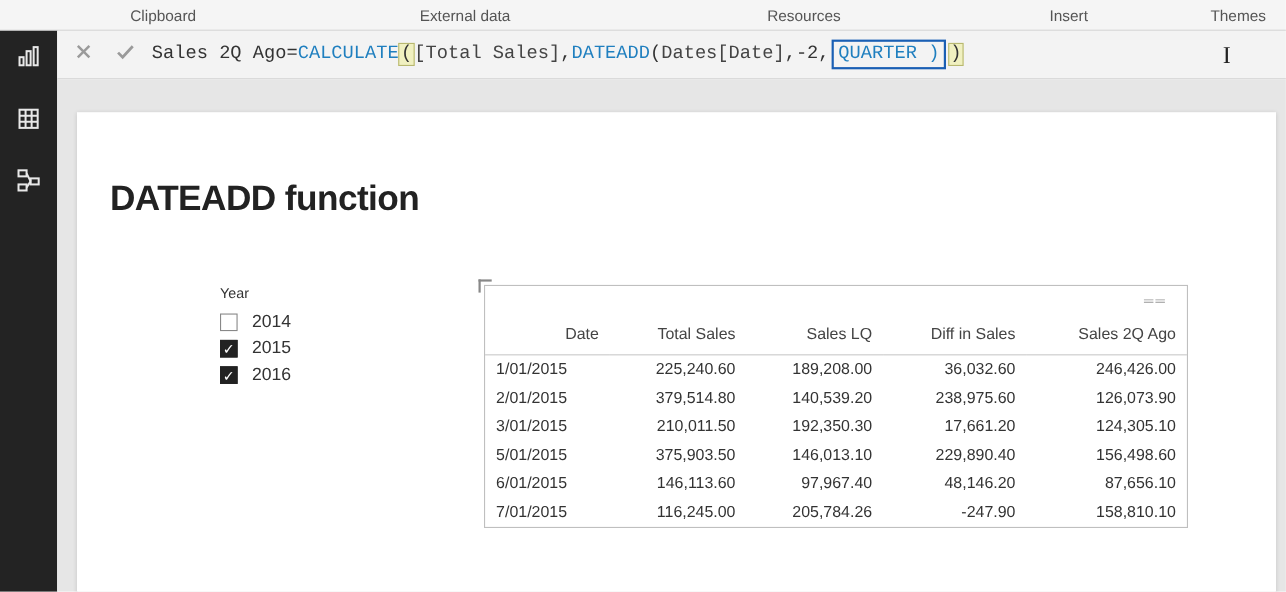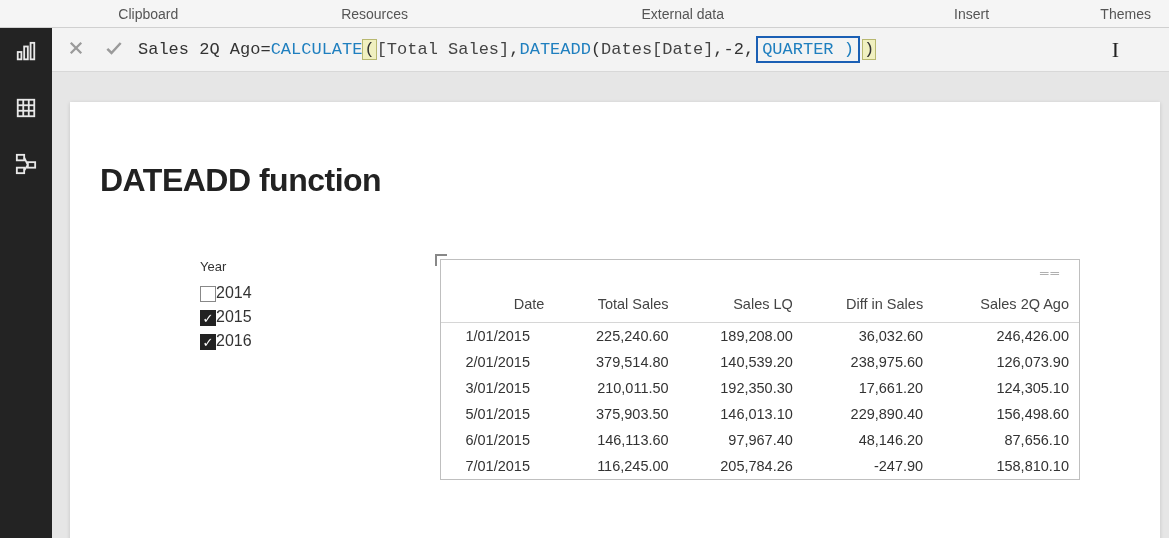--- a/index.html
+++ b/index.html
@@ -104,21 +104,21 @@
     color: #222;
     margin-bottom: 60px;
     letter-spacing: -0.5px;
   }
 
   .report-body { display: flex; gap: 80px; padding-left: 100px; }
 
   .slicer { width: 160px; }
   .slicer-title { font-size: 13px; color: #333; margin-bottom: 10px; }
   .slicer-item {
-    display: flex; align-items: flex-end; gap: 0;
+    display: flex; align-items: center; gap: 13px;
     font-size: 16px; color: #333; margin-bottom: 6px;
     cursor: pointer;
   }
   .chk {
     width: 16px; height: 16px;
     border: 1px solid #888;
     display: inline-flex; align-items: center; justify-content: center;
     background: #fff;
     font-size: 13px; color: #fff;
   }
@@ -152,30 +152,29 @@
     text-align: right;
     font-weight: 400;
     color: #444;
     padding: 6px 10px 10px 10px;
     border-bottom: 1px solid #d6d6d6;
   }
   th.num, td.num { text-align: right; }
   td {
     padding: 5px 10px;
     color: #333;
-    text-align: center;
   }
 </style>
 </head>
 <body>
 
 <div class="ribbon-groups">
   <div class="ribbon-group clipboard">Clipboard</div>
+  <div class="ribbon-group external">External data</div>
   <div class="ribbon-group resources">Resources</div>
-  <div class="ribbon-group external">External data</div>
   <div class="ribbon-group insert">Insert</div>
   <div class="ribbon-group themes">Themes</div>
 </div>
 
 <div class="main-row">
   <div class="left-rail">
     <div class="rail-btn">
       <span>
         <svg width="22" height="22" viewBox="0 0 24 24" fill="none" stroke="currentColor" stroke-width="2">
           <rect x="3" y="12" width="4" height="8"></rect>

